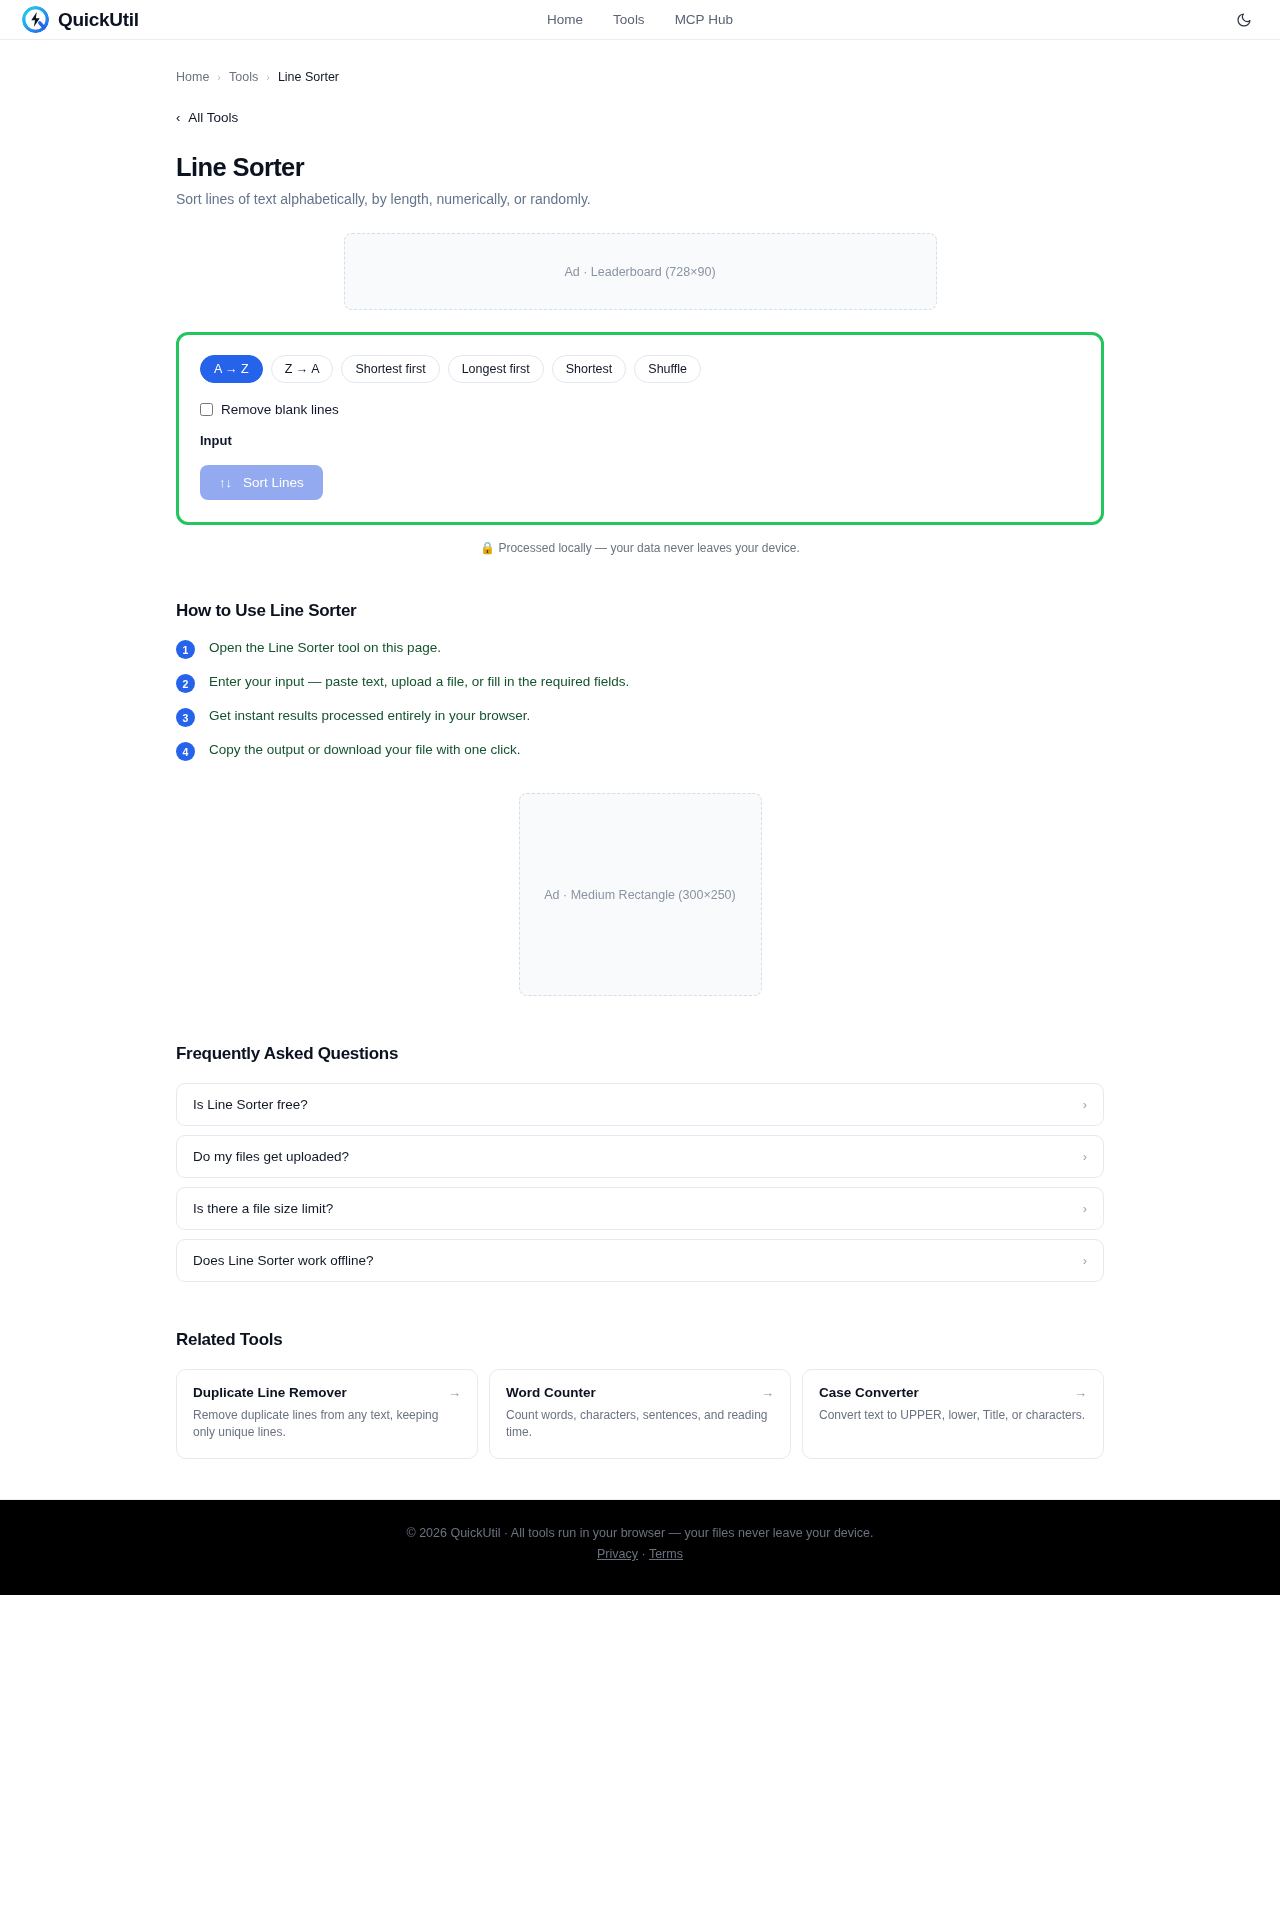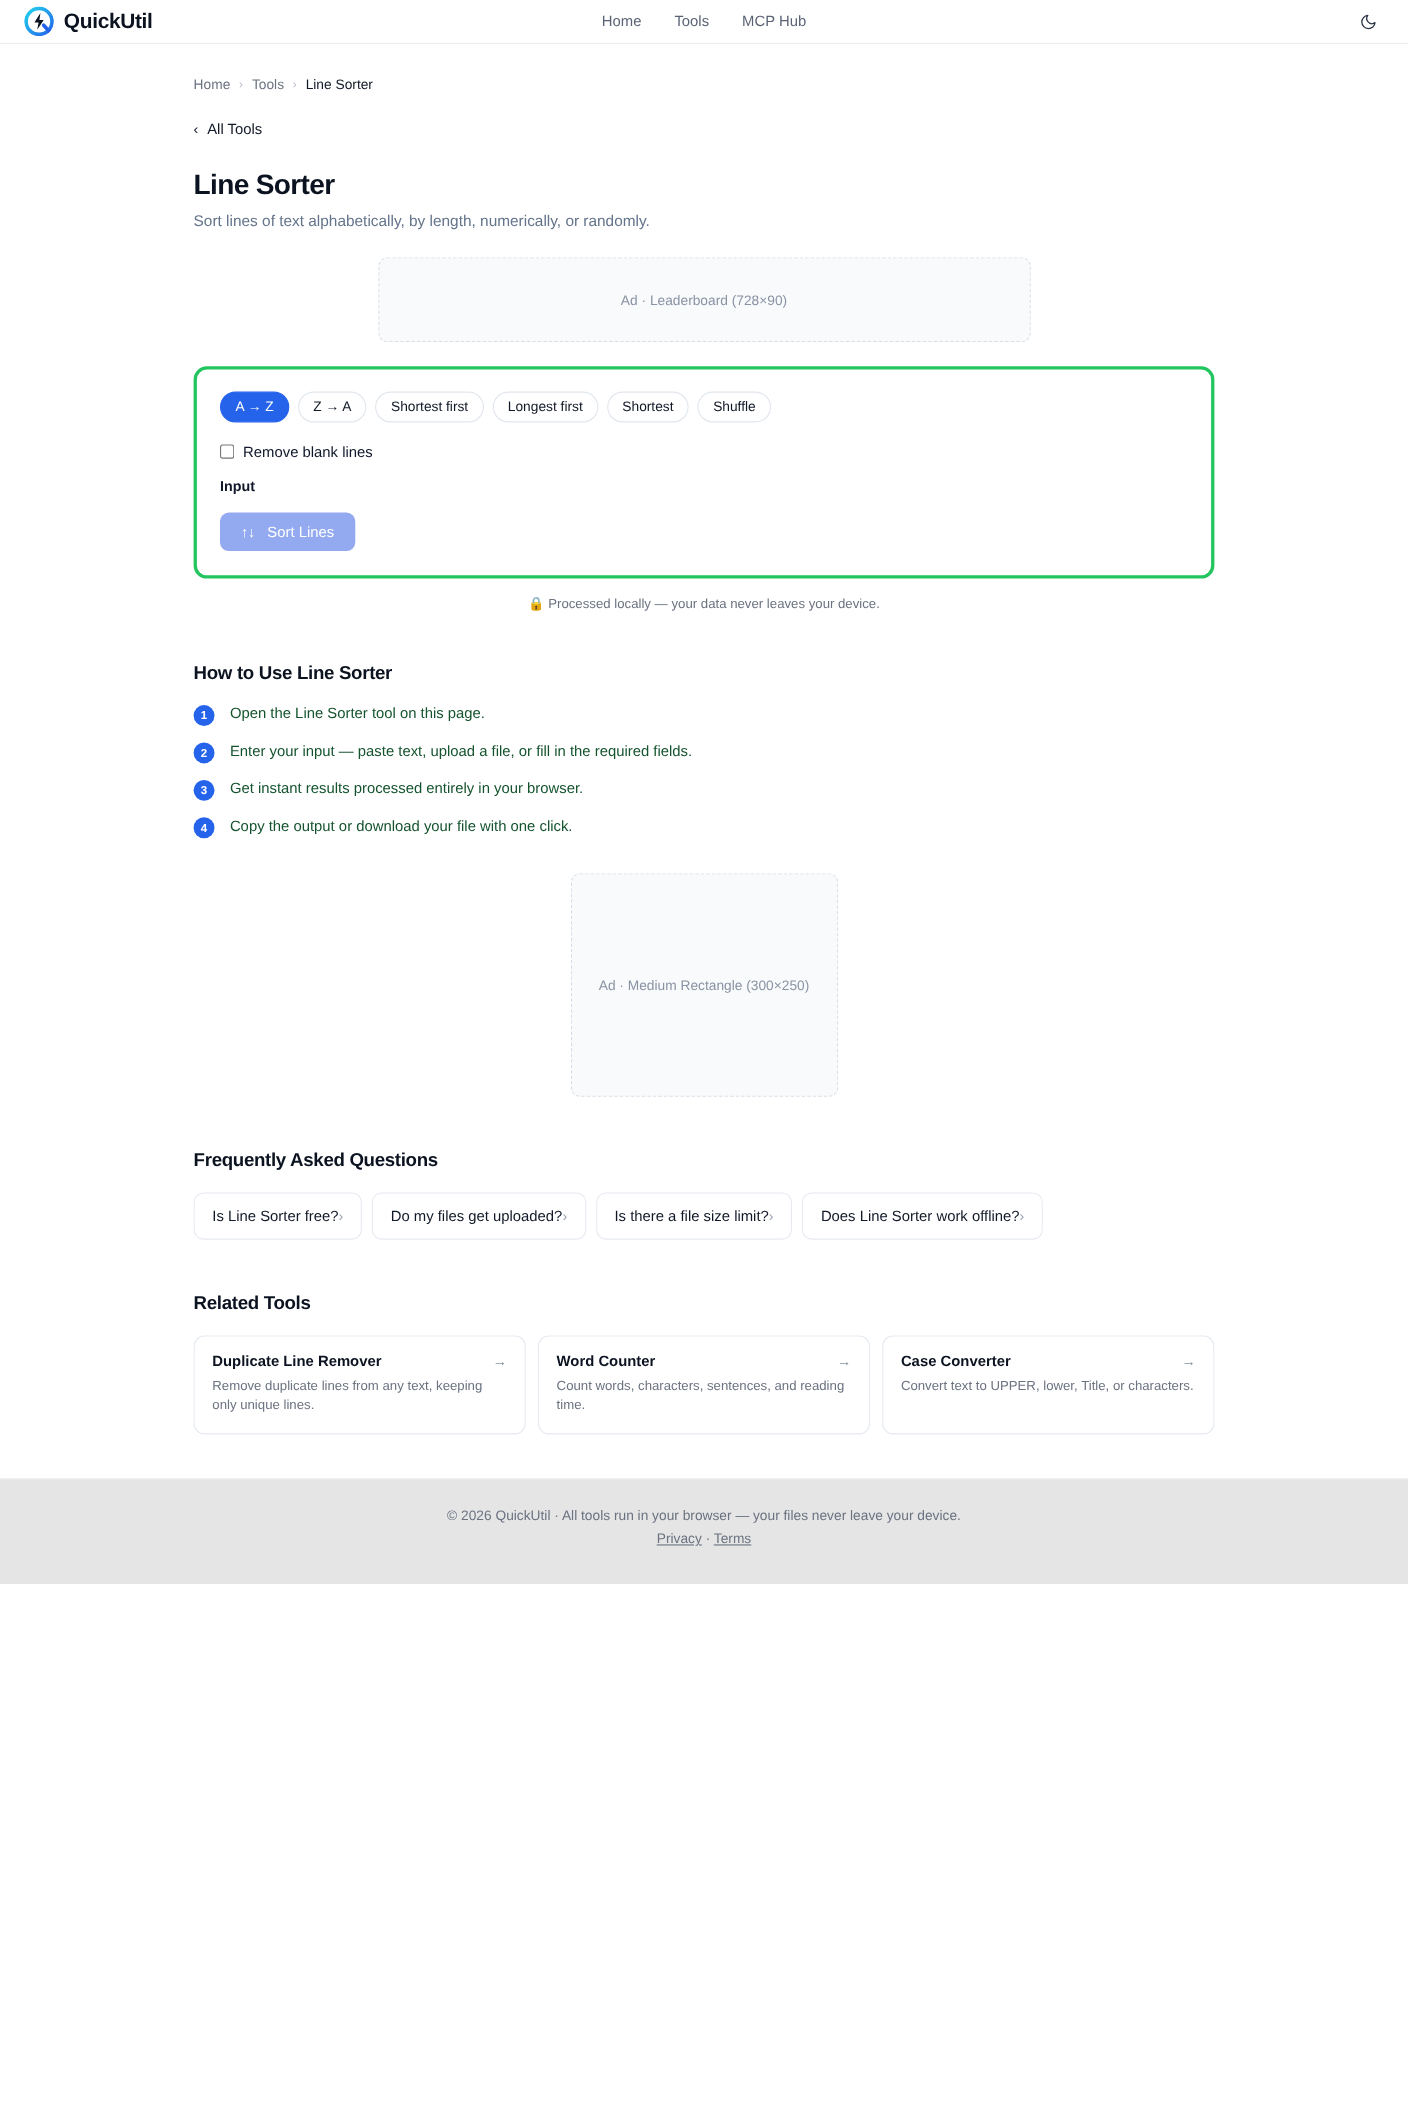--- a/index.html
+++ b/index.html
@@ -237,21 +237,21 @@
     background: #2563eb;
     color: #fff;
     font-size: 10.5px;
     font-weight: bold;
     display: flex; align-items: center; justify-content: center;
     margin-top: 1px;
   }
   .step-text { font-size: 13.5px; color: #14532d; line-height: 1.3; }
 
   .faq { margin-top: 48px; }
-  .faq-list { margin-top: 19px; display: flex; flex-direction: row; gap: 9px; }
+  .faq-list { margin-top: 19px; display: flex; flex-direction: column; gap: 9px; }
   .faq-item {
     border: 1px solid #e6eaf0;
     border-radius: 9px;
     background: #fff;
     padding: 13px 16px;
     display: flex;
     align-items: center;
     justify-content: space-between;
     cursor: pointer;
   }
@@ -280,21 +280,21 @@
     justify-content: space-between;
     gap: 10px;
   }
   .rel-title { font-size: 13.5px; font-weight: bold; color: #0b1220; }
   .rel-arrow { color: #8a93a3; font-size: 13px; line-height: 1; }
   .rel-desc { margin-top: 7px; font-size: 12px; color: #6b7280; line-height: 1.42; }
 
   
   .site-footer {
     border-top: 1px solid #e9edf2;
-    background: #e5e5e5;
+    background: #000000;
     padding: 26px 0 34px;
     text-align: center;
   }
   .foot-line { font-size: 12.5px; color: #6b7280; }
   .foot-links { margin-top: 7px; font-size: 12.5px; color: #6b7280; }
   .foot-links a { color: #6b7280; text-decoration: underline; }
 </style>
 </head>
 <body>
 

